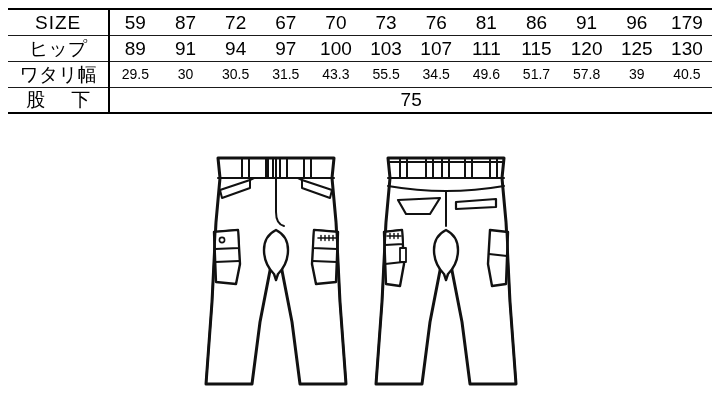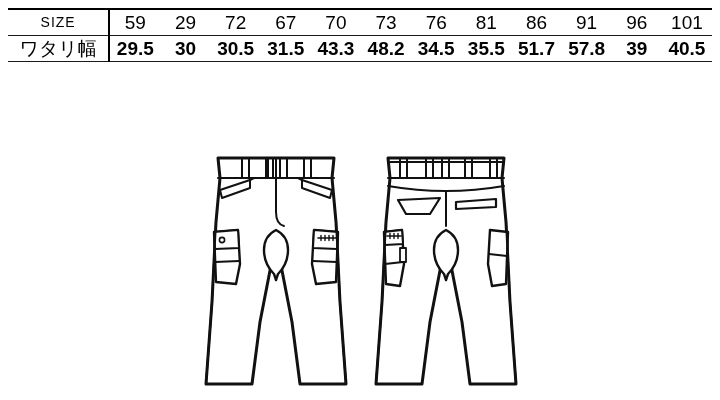--- a/index.html
+++ b/index.html
@@ -44,26 +44,26 @@
   table.size-table tr.last-row { border-bottom: 2.5px solid #000000; }
 
   
   td.row-label {
     width: 100px;
     font-size: 18px;
     border-right: 2.5px solid #000000;
     text-align: center;
     padding-right: 4px;
   }
-  td.row-label.latin { font-size: 14px; letter-spacing: 1px; }
+  td.row-label.latin { font-size: 19px; letter-spacing: 1px; }
   td.row-label.spaced { letter-spacing: 0; }
   td.row-label.spaced .gap { display:inline-block; width: 26px; }
 
   td.data-cell { width: 50px; }
-  td.data-cell.narrow { font-size: 19px; font-weight: bold; }
+  td.data-cell.narrow { font-size: 14px; }
   td.inseam-cell { font-size: 19px; }
 
   
   #illustrations {
     position: absolute;
     left: 0;
     top: 152px;
     width: 720px;
     height: 248px;
   }
@@ -75,51 +75,70 @@
 </head>
 <body>
 
 <div id="size-table-wrap">
   <table class="size-table">
     <tbody>
 
       <tr class="first-row">
         <td class="row-label latin">SIZE</td>
         <td class="data-cell">59</td>
-        <td class="data-cell">29</td>
+        <td class="data-cell">87</td>
         <td class="data-cell">72</td>
         <td class="data-cell">67</td>
         <td class="data-cell">70</td>
         <td class="data-cell">73</td>
         <td class="data-cell">76</td>
         <td class="data-cell">81</td>
         <td class="data-cell">86</td>
         <td class="data-cell">91</td>
         <td class="data-cell">96</td>
-        <td class="data-cell">101</td>
-      </tr>
-
-
+        <td class="data-cell">179</td>
+      </tr>
+
+
+      <tr>
+        <td class="row-label">ヒップ</td>
+        <td class="data-cell">89</td>
+        <td class="data-cell">91</td>
+        <td class="data-cell">94</td>
+        <td class="data-cell">97</td>
+        <td class="data-cell">100</td>
+        <td class="data-cell">103</td>
+        <td class="data-cell">107</td>
+        <td class="data-cell">111</td>
+        <td class="data-cell">115</td>
+        <td class="data-cell">120</td>
+        <td class="data-cell">125</td>
+        <td class="data-cell">130</td>
+      </tr>
 
       <tr>
         <td class="row-label">ワタリ幅</td>
         <td class="data-cell narrow">29.5</td>
         <td class="data-cell narrow">30</td>
         <td class="data-cell narrow">30.5</td>
         <td class="data-cell narrow">31.5</td>
         <td class="data-cell narrow">43.3</td>
-        <td class="data-cell narrow">48.2</td>
+        <td class="data-cell narrow">55.5</td>
         <td class="data-cell narrow">34.5</td>
-        <td class="data-cell narrow">35.5</td>
+        <td class="data-cell narrow">49.6</td>
         <td class="data-cell narrow">51.7</td>
         <td class="data-cell narrow">57.8</td>
         <td class="data-cell narrow">39</td>
         <td class="data-cell narrow">40.5</td>
       </tr>
 
+      <tr class="last-row">
+        <td class="row-label spaced"><span>股</span><span class="gap"></span><span>下</span></td>
+        <td class="inseam-cell" colspan="12">75</td>
+      </tr>
 
     </tbody>
   </table>
 </div>
 
 <div id="illustrations">
 
   <div class="pants-fig" id="pants-front">
     <svg width="160" height="240" viewBox="0 0 160 240" fill="none" stroke="#111111" stroke-width="2.2" stroke-linejoin="round" stroke-linecap="round">
 

